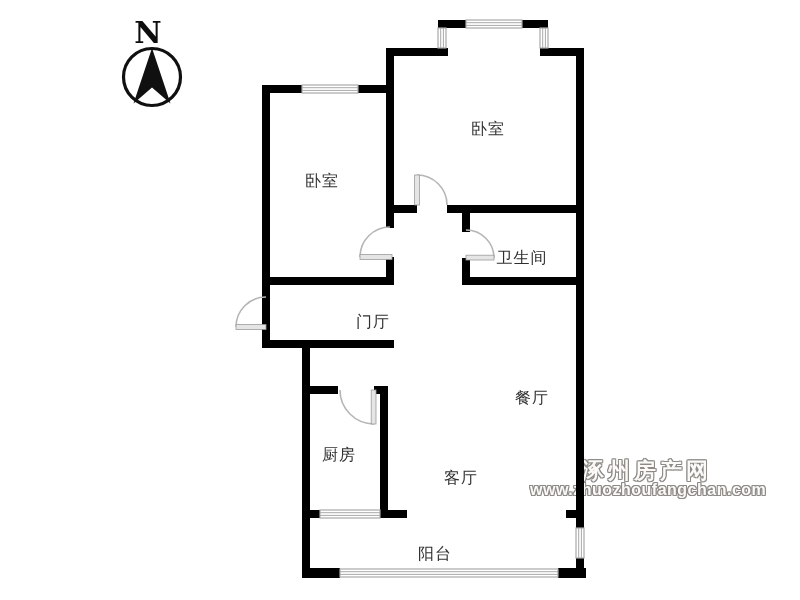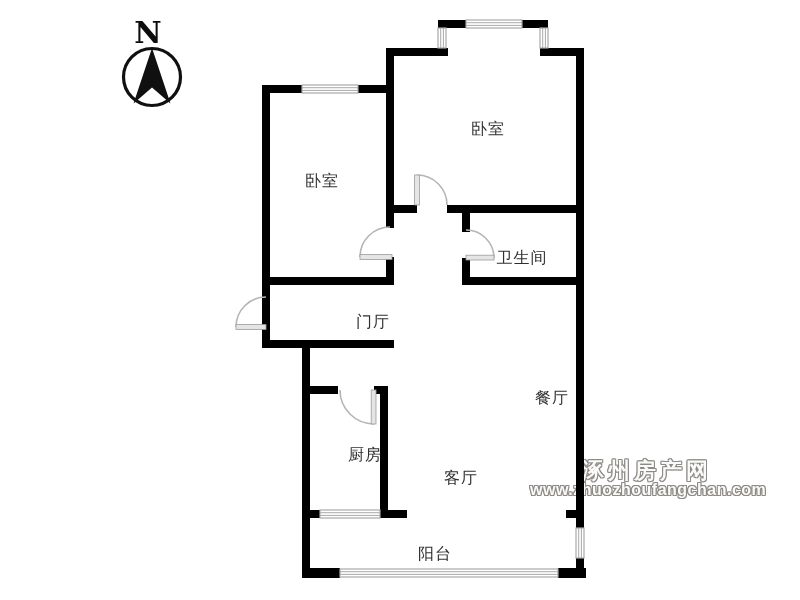--- a/index.html
+++ b/index.html
@@ -161,18 +161,18 @@
       <polygon class="compass-needle" points="152,48 133.5,103.5 152,87.5 170.5,103.5"></polygon>
     </g>
   </svg>
 
   <div class="compass-n" style="left:148px;top:18px;">N</div>
 
   <div class="room-label" style="left:488px;top:129px;">卧室</div>
   <div class="room-label" style="left:322px;top:181px;">卧室</div>
   <div class="room-label" style="left:522px;top:258px;">卫生间</div>
   <div class="room-label" style="left:325px;top:322px;margin-left:48px;">门厅</div>
-  <div class="room-label" style="left:365px;top:455px;font-family:Liberation Mono, monospace;">厨房</div>
-  <div class="room-label" style="left:532px;top:398px;margin-left:20px;">餐厅</div>
+  <div class="room-label" style="left:339px;top:455px;font-family:Liberation Mono, monospace;">厨房</div>
+  <div class="room-label" style="left:532px;top:398px;">餐厅</div>
   <div class="room-label" style="left:461px;top:478px;">客厅</div>
   <div class="room-label" style="left:435px;top:554px;">阳台</div>
 
 </div>
 
 </body></html>

